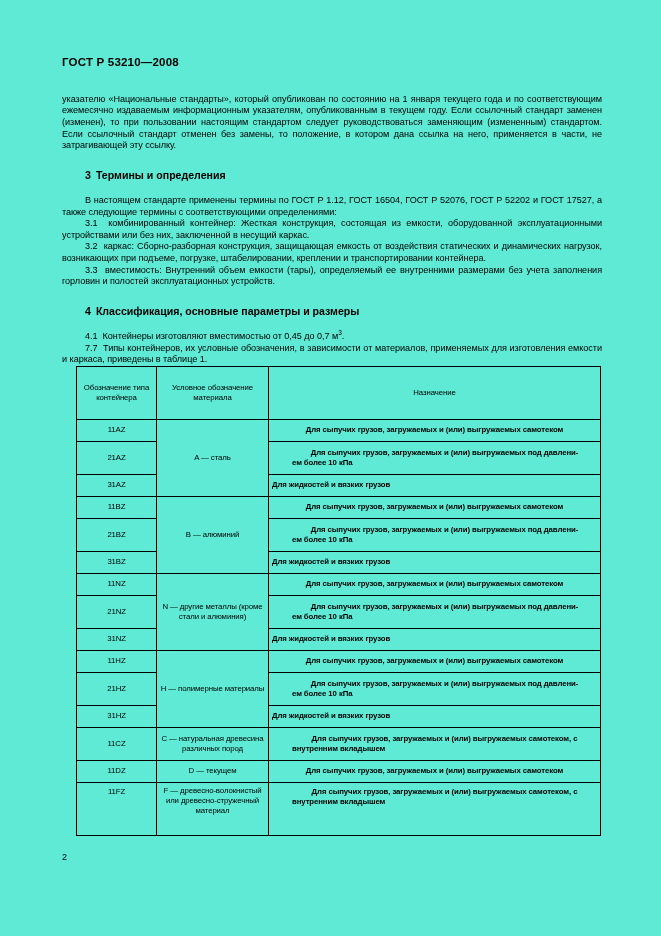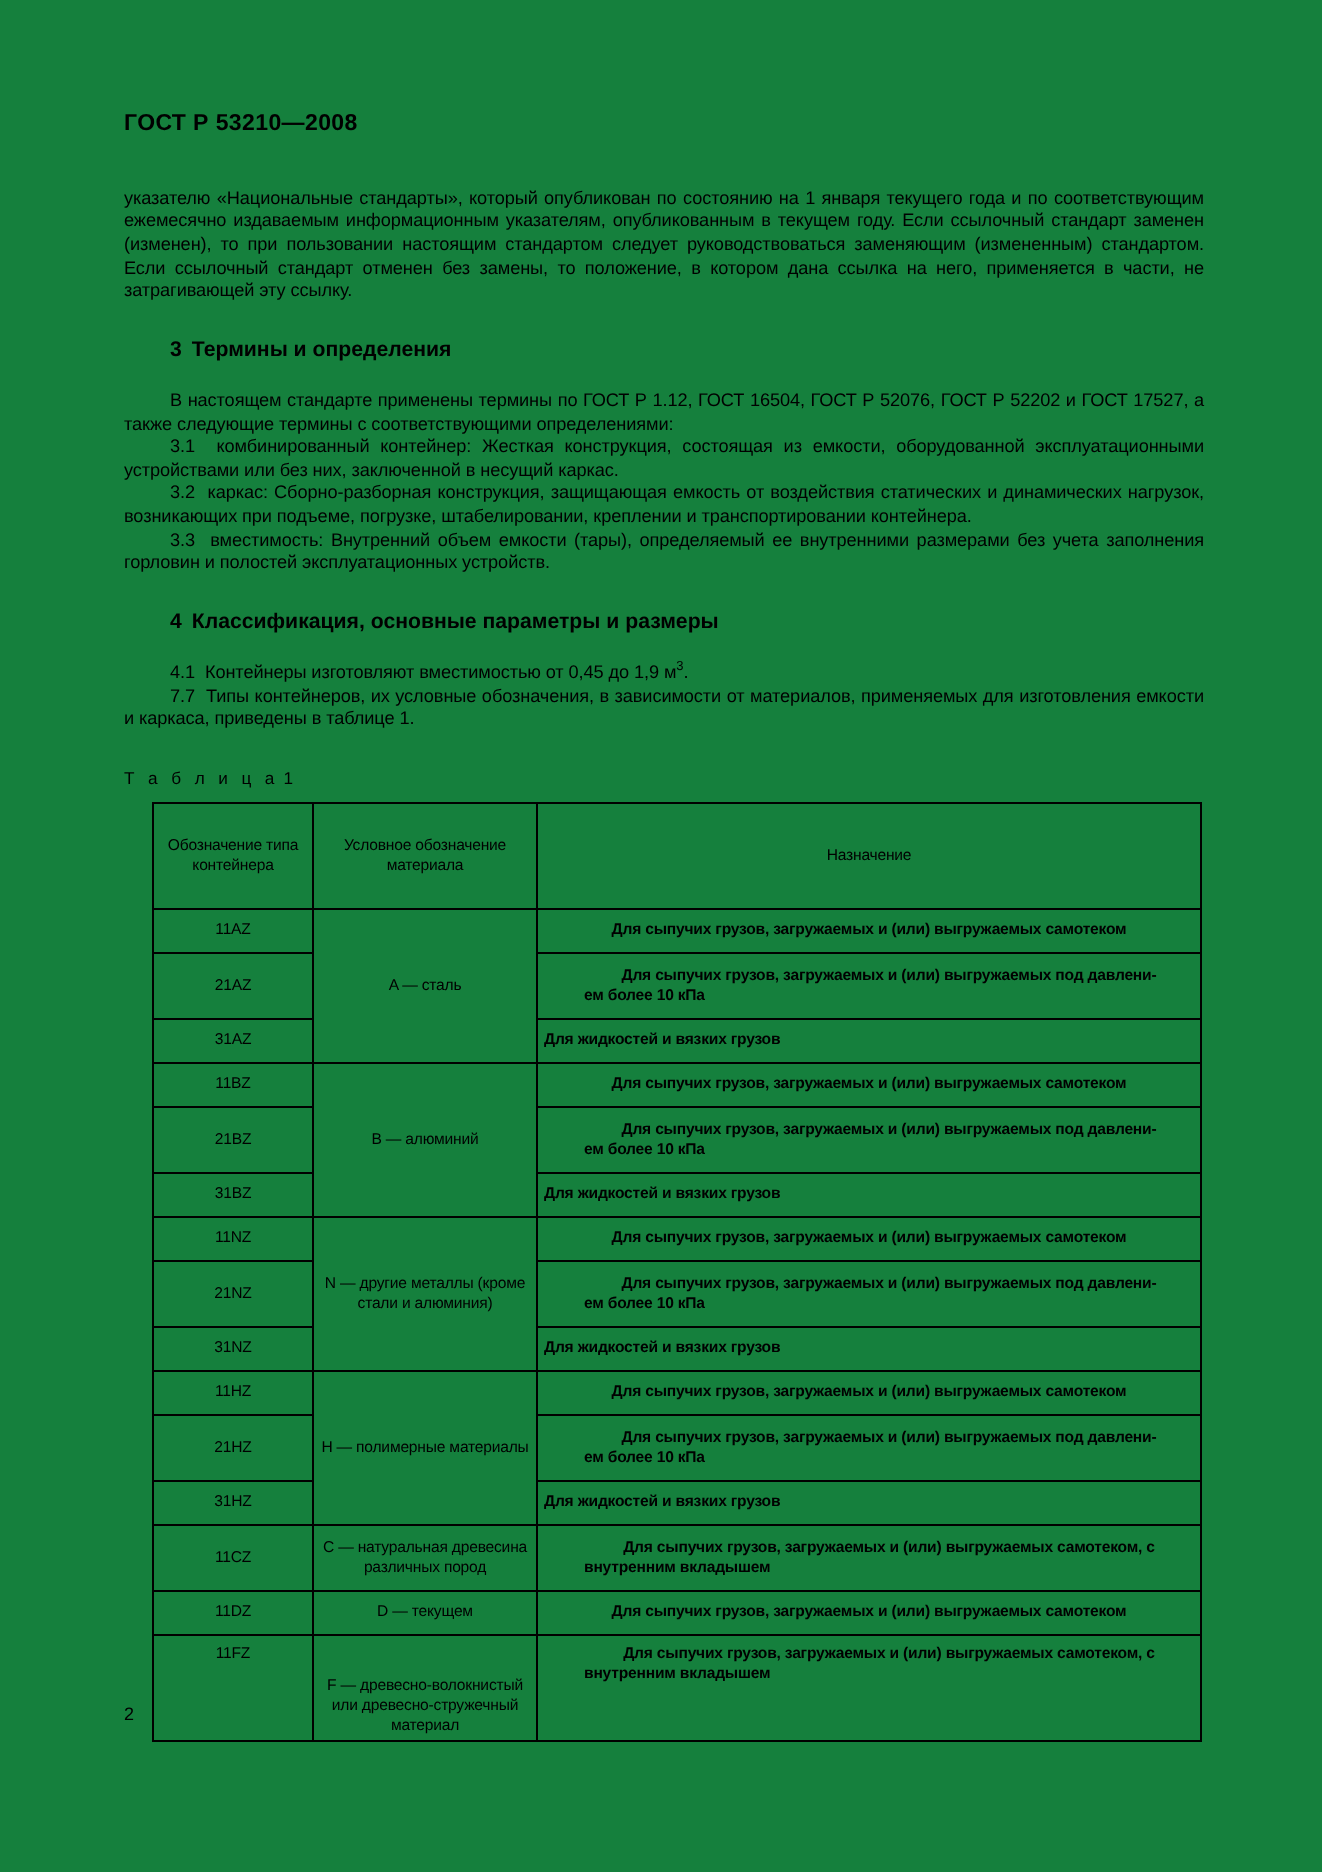--- a/index.html
+++ b/index.html
@@ -13,21 +13,21 @@
     font-family: "Liberation Sans", sans-serif;
     color: #000000;
     position: relative;
     overflow: hidden;
   }
   .page {
     position: absolute;
     left: 0; top: 0;
     width: 661px;
     height: 936px;
-    background: #15803d;
+    background: #5eead4;
   }
   .content {
     position: absolute;
     left: 62px;
     top: 56px;
     width: 540px;
   }
 
   
   .doc-header {
@@ -166,30 +166,27 @@
 
     <p class="body indent">
       <span>3.3</span>&nbsp;&nbsp;<span class="term">вместимость:</span><span> Внутренний объем емкости (тары), определяемый ее внутренними размерами без учета заполнения горловин и полостей эксплуатационных устройств.</span>
     </p>
 
     <h2 class="section">
       <span class="num">4</span><span>Классификация, основные параметры и размеры</span>
     </h2>
 
     <p class="body indent">
-      <span>4.1</span>&nbsp;&nbsp;<span>Контейнеры изготовляют вместимостью от 0,45 до 1,9 м</span><sup class="deg">3</sup><span>.</span>
+      <span>4.1</span>&nbsp;&nbsp;<span>Контейнеры изготовляют вместимостью от 0,45 до 0,7 м</span><sup class="deg">3</sup><span>.</span>
     </p>
 
     <p class="body indent">
       <span>7.7</span>&nbsp;&nbsp;<span>Типы контейнеров, их условные обозначения, в зависимости от материалов, применяемых для изготовления емкости и каркаса, приведены в таблице 1.</span>
     </p>
 
-    <div class="table-caption">
-      <span>Т а б л и ц а</span><span class="tnum">&nbsp;</span><span class="tnum">1</span>
-    </div>
 
     <table class="gost">
       <colgroup>
         <col class="c1">
           <col class="c2">
           <col class="c3">
       </colgroup>
       <thead>
         <tr>
           <th>Обозначение типа контейнера</th>
@@ -287,21 +284,21 @@
         </tr>
 
         <tr>
           <td class="code">11DZ</td>
           <td class="mat">D — текущем</td>
           <td class="purpose ctr">Для сыпучих грузов, загружаемых и (или) выгружаемых самотеком</td>
         </tr>
 
         <tr>
           <td class="code" style="height:46px;vertical-align:top;padding-top:4px;margin-top:16px;">11FZ</td>
-          <td class="mat" style="vertical-align:top;padding-top:20px;">F — древесно-волокнистый или древесно-стружечный материал</td>
+          <td class="mat" style="vertical-align:top;padding-top:3px;">F — древесно-волокнистый или древесно-стружечный материал</td>
           <td class="purpose" style="vertical-align:top;padding-top:4px;">
             <span class="purpose-wrap">
               <span class="l1">Для сыпучих грузов, загружаемых и (или) выгружаемых самотеком, с</span>
               <span class="l2">внутренним вкладышем</span>
             </span>
           </td>
         </tr>
 
       </tbody>
     </table>

